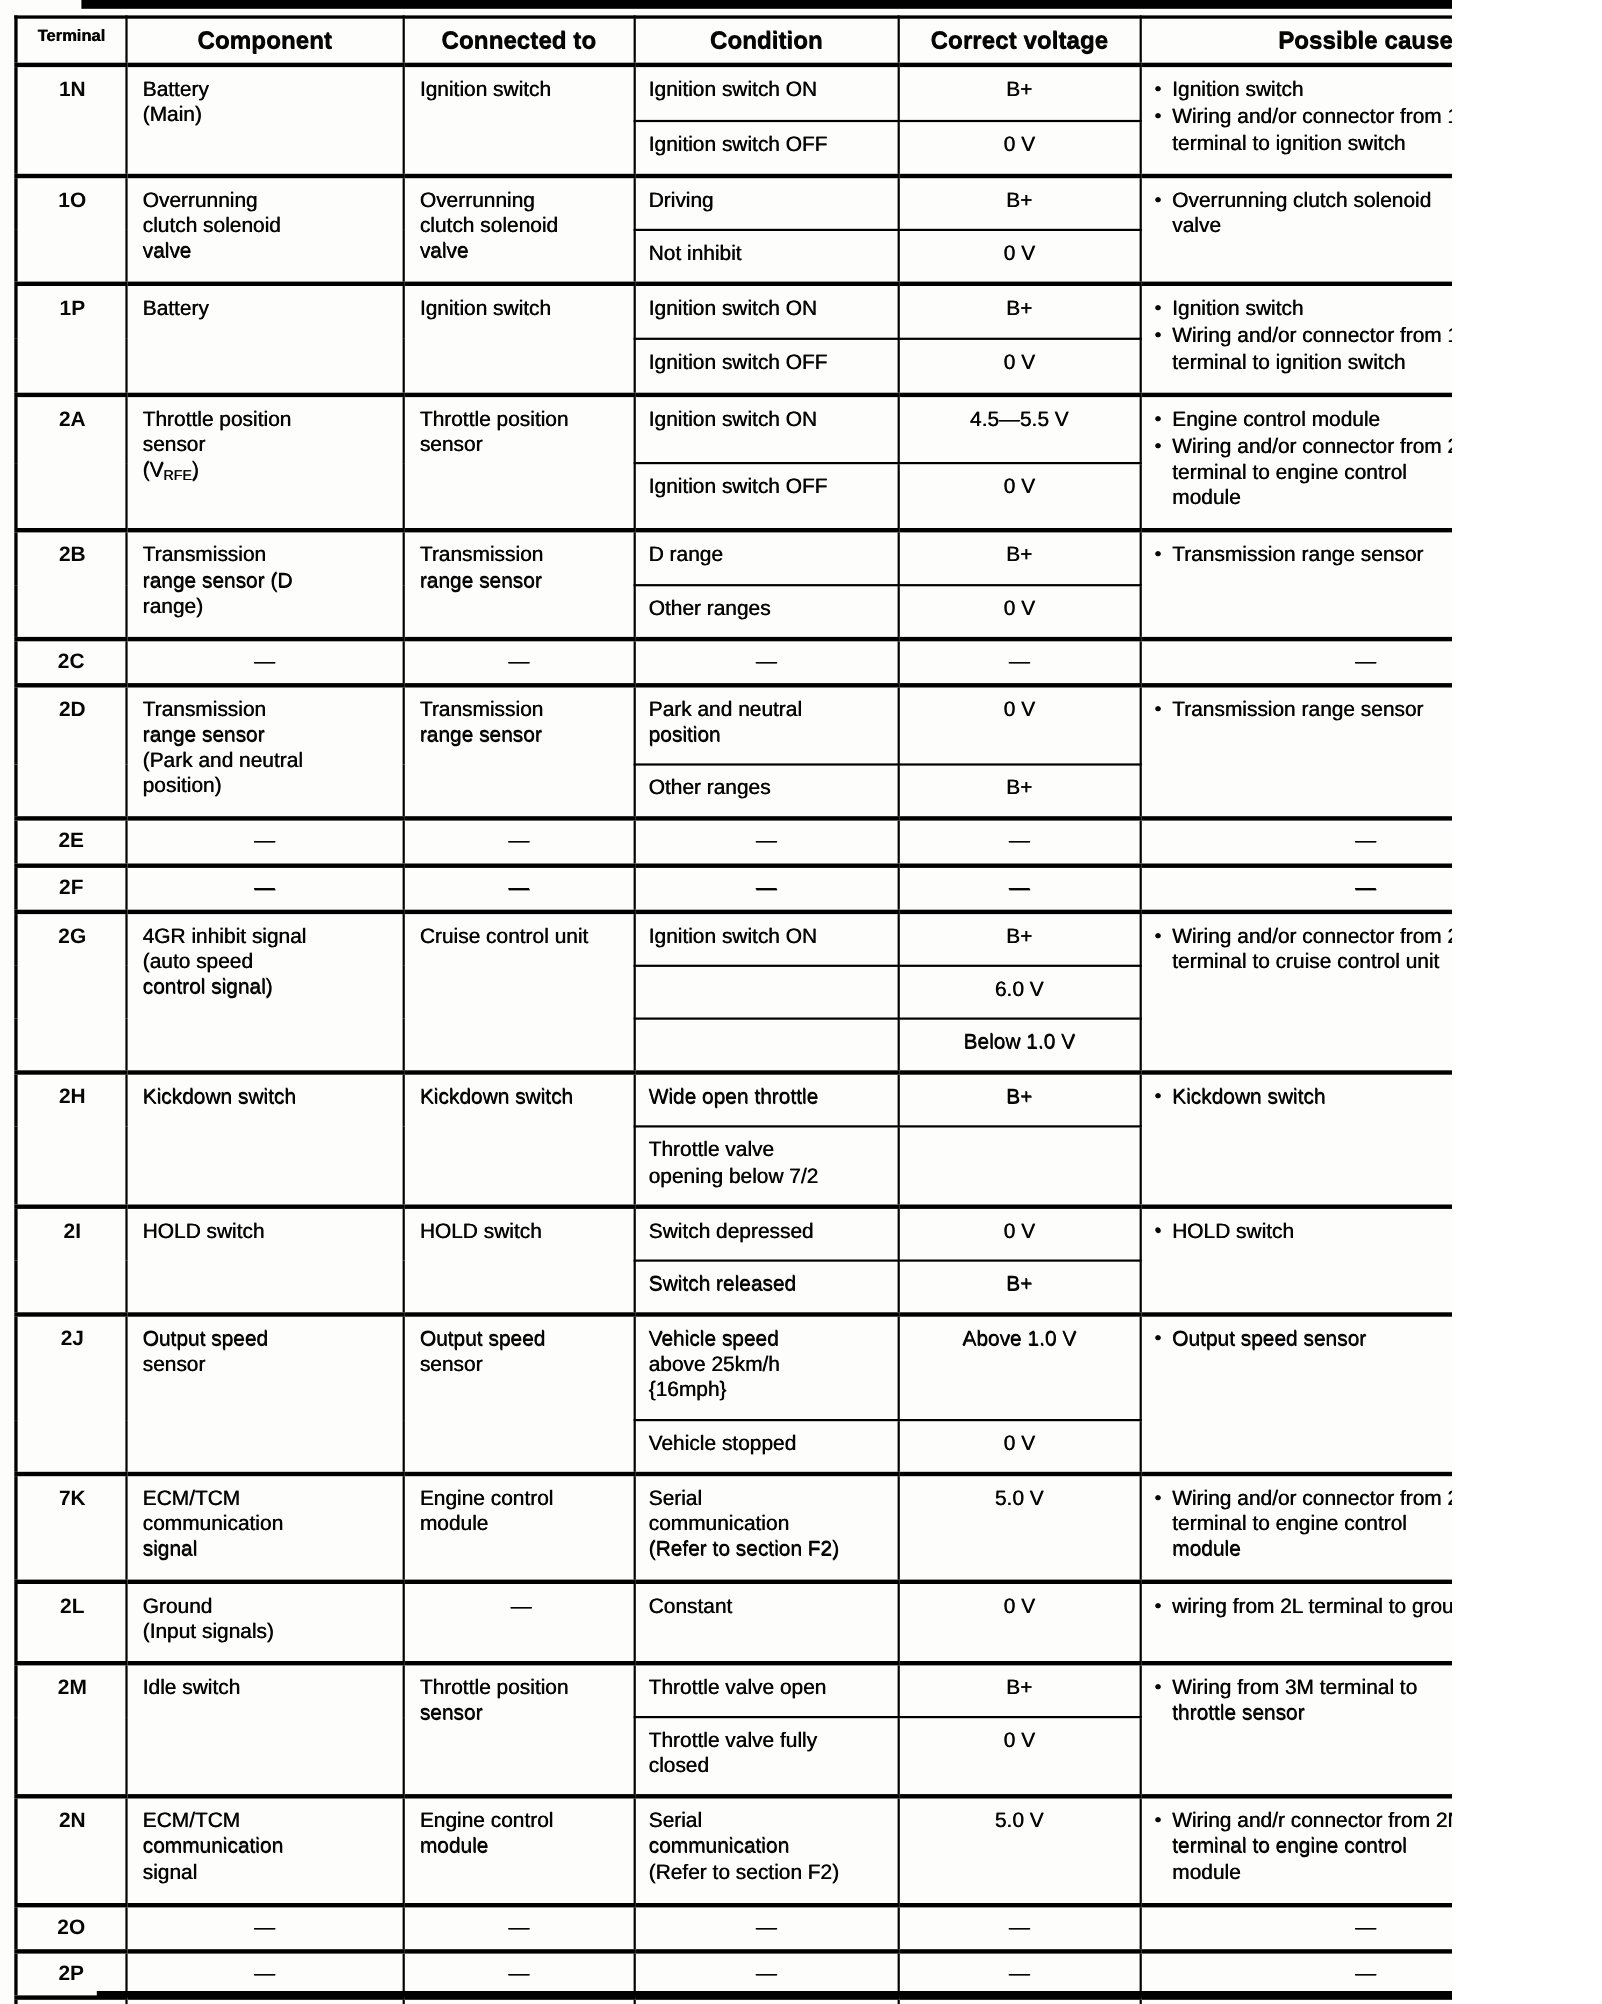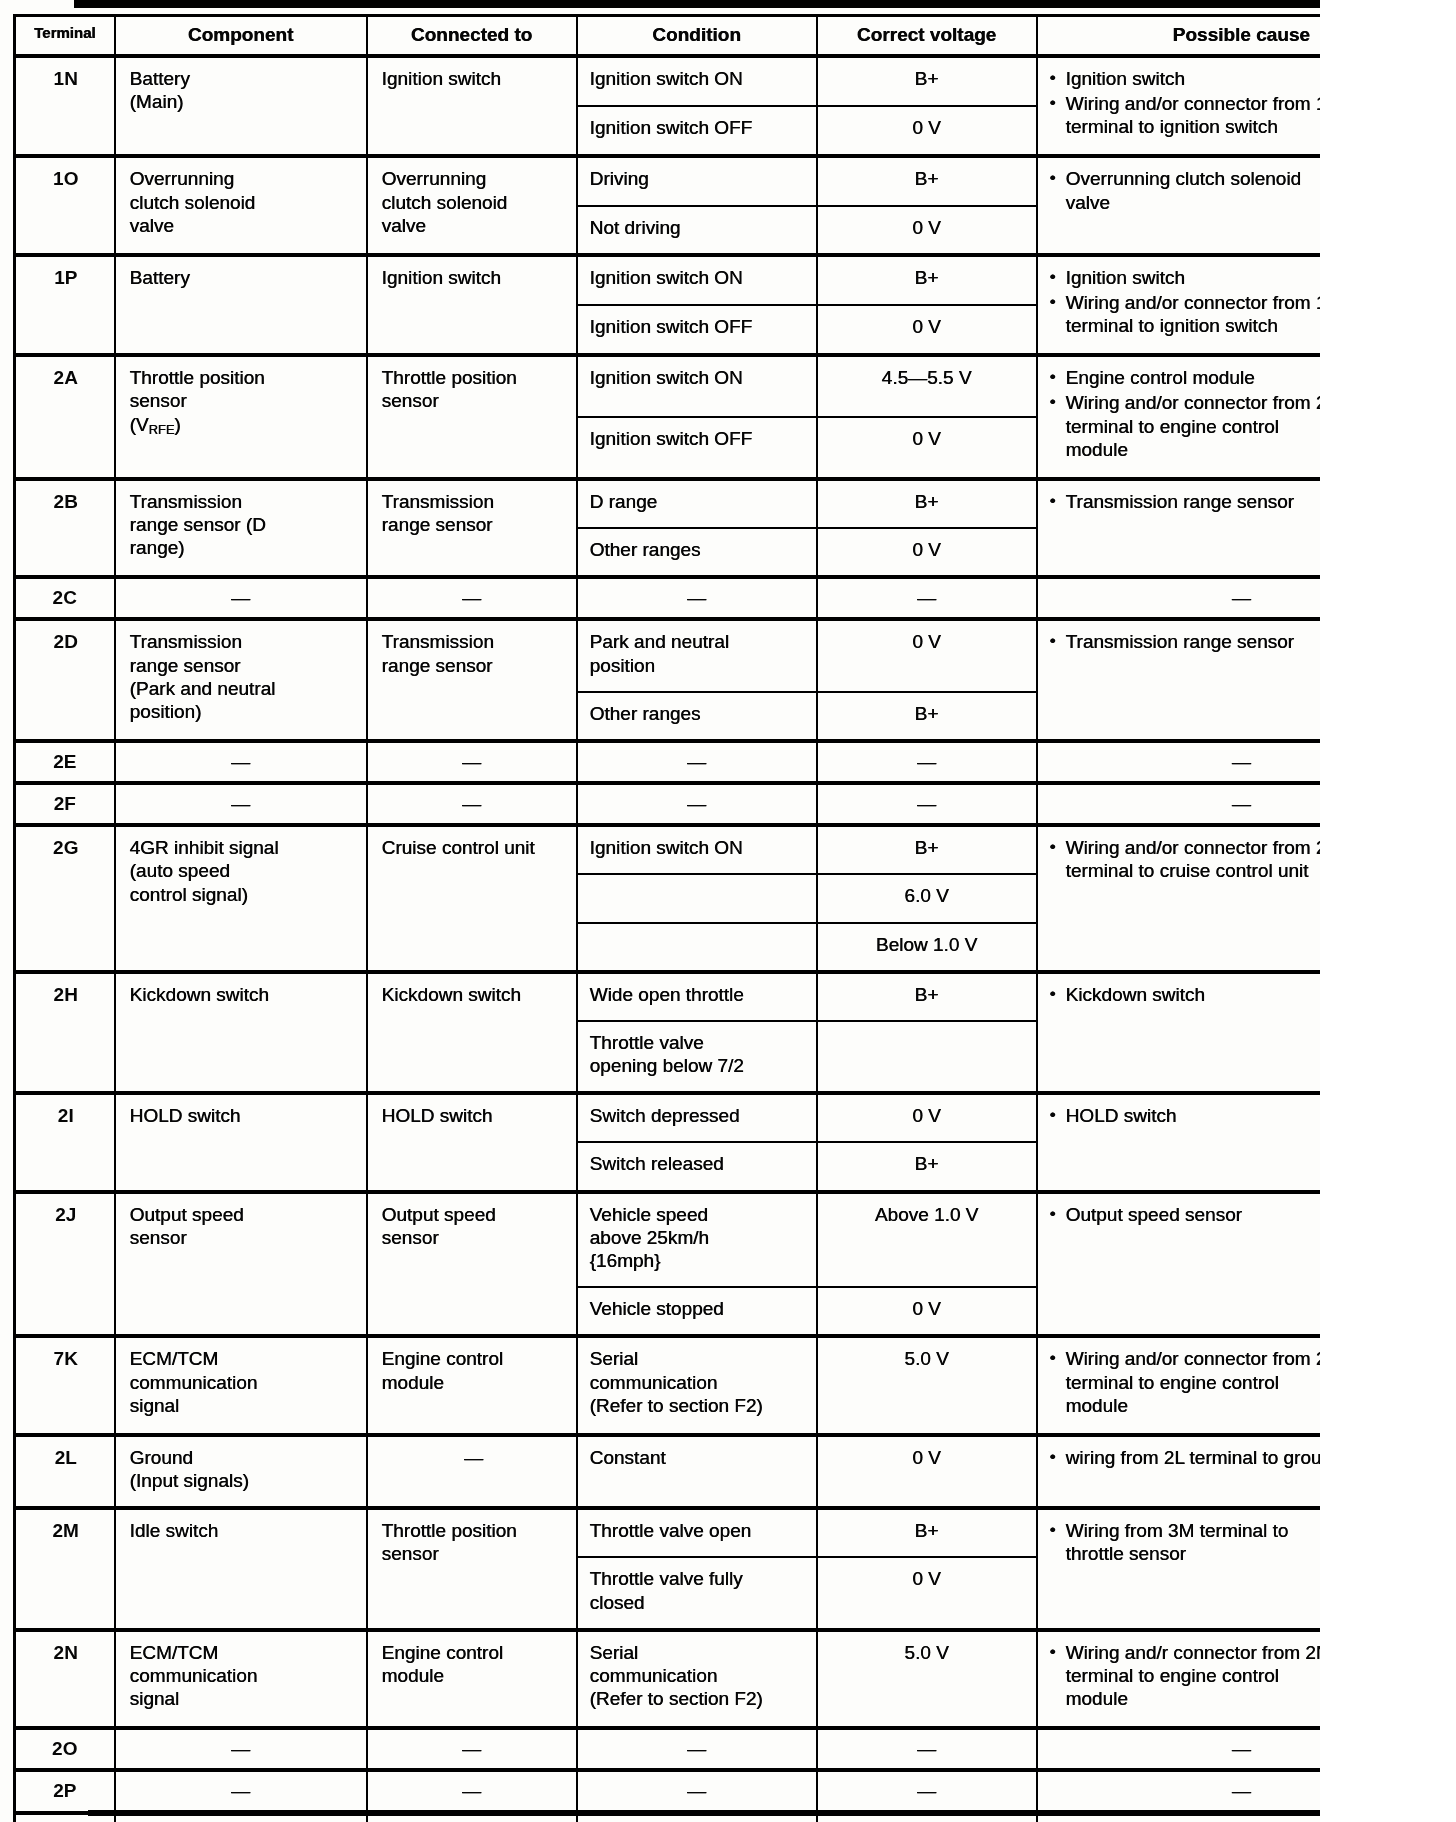--- a/index.html
+++ b/index.html
@@ -23,21 +23,21 @@
     table-layout:fixed;
     border:3px solid #000;
   }
   th,td{
     border:2px solid #000;
     vertical-align:top;
     text-shadow:0.45px 0.25px 0 currentColor; 
   }
   thead th{
     border-bottom-width:4px;
-    font-size:19px;font-weight:bold;
+    font-size:22px;font-weight:bold;
     padding:7px 4px 8px;
     text-align:center;
     line-height:1.15;
   }
   thead th.th-terminal{font-size:15px;padding-left:1px;padding-right:1px;}
   tr.group-start td{border-top-width:4px;}
   td{
     font-size:19px;
     line-height:1.22;
     padding:9px 10px 14px;
@@ -116,21 +116,21 @@
           <td class="voltage"><span class="cell-text">B+</span></td>
           <td class="cause" rowspan="2">
             <div class="bullet-line">
               <span class="bullet-dot">•</span>
               <span class="bullet-text">Overrunning clutch solenoid
 valve</span>
             </div>
           </td>
         </tr>
         <tr>
-          <td class="condition"><span class="cell-text">Not driving</span></td>
+          <td class="condition"><span class="cell-text">Not inhibit</span></td>
           <td class="voltage"><span class="cell-text">0 V</span></td>
         </tr>
         <tr class="group-start">
           <td class="terminal" rowspan="2"><span class="cell-text">1P</span></td>
           <td class="component" rowspan="2"><span class="cell-text">Battery</span></td>
           <td class="connected" rowspan="2"><span class="cell-text">Ignition switch</span></td>
           <td class="condition"><span class="cell-text">Ignition switch ON</span></td>
           <td class="voltage"><span class="cell-text">B+</span></td>
           <td class="cause" rowspan="2">
             <div class="bullet-line">

